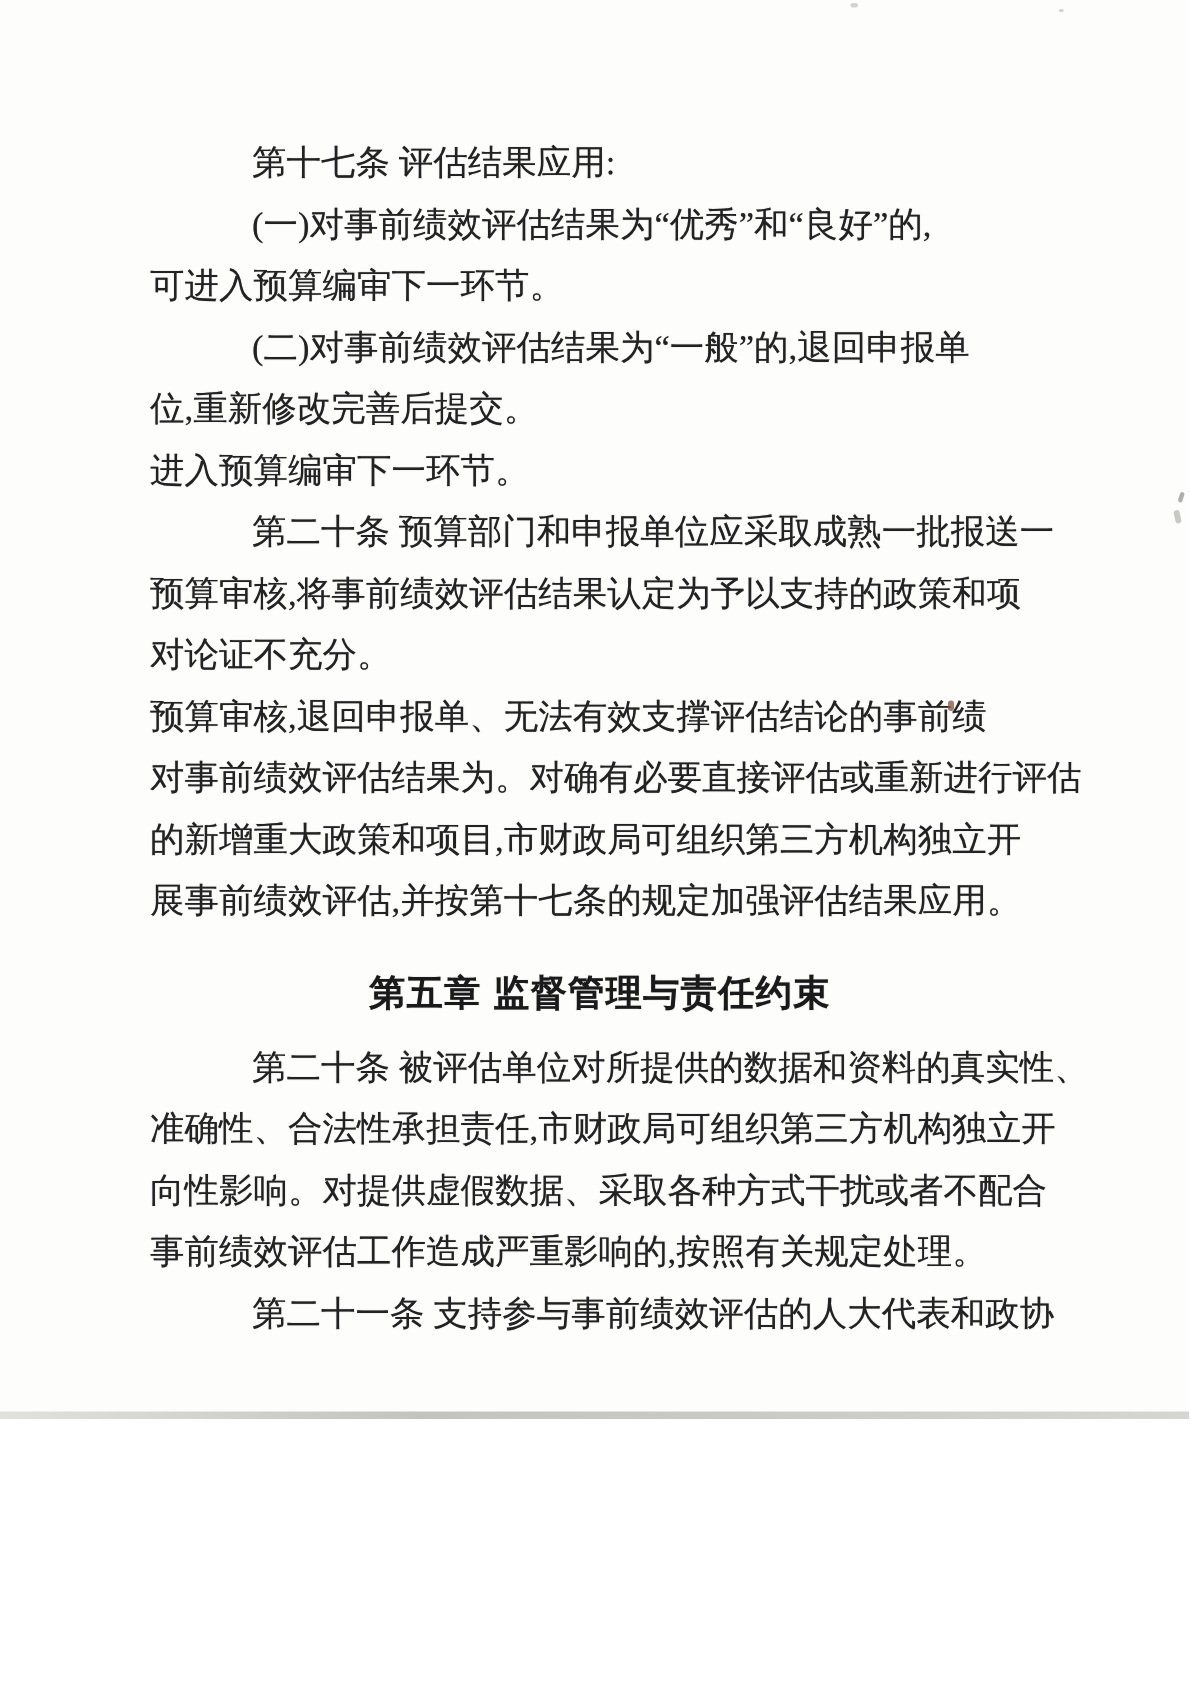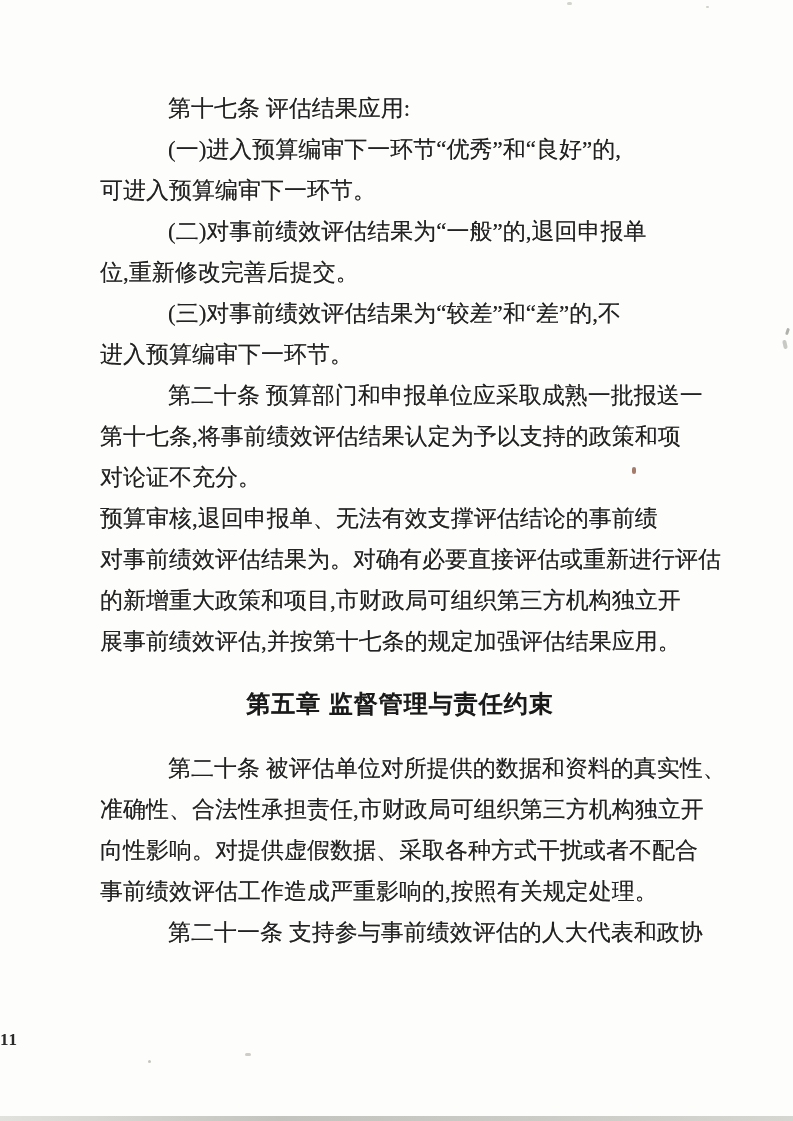--- a/index.html
+++ b/index.html
@@ -3,21 +3,21 @@
 <meta charset="utf-8">
 <style>
   html, body {
     margin: 0;
     padding: 0;
     background: #ffffff;
   }
   .page {
     position: relative;
     width: 793px;
-    height: 1121px;
+    height: 946px;
     background: #fdfdfb;
     overflow: hidden;
     font-family: "Liberation Serif", "DejaVu Serif", serif;
     color: var(--ink, #222);
   }
   .content {
     position: absolute;
     left: 100px;
     top: 88px;
     width: 600px;
@@ -33,21 +33,21 @@
   .line.indent {
     text-indent: 68px;
   }
   .line.heading {
     font-family: "Liberation Sans", "DejaVu Sans", sans-serif;
     font-weight: bold;
     font-size: 24px;
     text-align: center;
     text-indent: 0;
     color: #1a1a1a;
-    margin: 21px 0 24px 0;
+    margin: 21px 0 8px 0;
     letter-spacing: 1px;
   }
   .pagenum {
     position: absolute;
     left: 0;
     right: 0;
     top: 1030px;
     text-align: left;
     font-size: 17px;
     font-weight: bold;
@@ -75,28 +75,27 @@
     background: linear-gradient(to right, #dcdcd8, #b9b9b4 35%, #c3c3be 70%, #cfcfca);
     opacity: .85;
   }
 </style>
 </head>
 <body>
 
 <div class="page" style="background: rgb(253, 253, 251);">
   <main class="content">
       <div class="line indent">第十七条 评估结果应用:</div>
-      <div class="line indent">(一)进入预算编审下一环节“优秀”和“良好”的,</div>
+      <div class="line indent">(一)对事前绩效评估结果为“优秀”和“良好”的,</div>
       <div class="line flush">可进入预算编审下一环节。</div>
       <div class="line indent">(二)对事前绩效评估结果为“一般”的,退回申报单</div>
       <div class="line flush">位,重新修改完善后提交。</div>
-      <div class="line indent">(三)对事前绩效评估结果为“较差”和“差”的,不</div>
       <div class="line flush">进入预算编审下一环节。</div>
       <div class="line indent">第二十条 预算部门和申报单位应采取成熟一批报送一</div>
-      <div class="line flush">第十七条,将事前绩效评估结果认定为予以支持的政策和项</div>
+      <div class="line flush">预算审核,将事前绩效评估结果认定为予以支持的政策和项</div>
       <div class="line flush">对论证不充分。</div>
       <div class="line flush">预算审核,退回申报单、无法有效支撑评估结论的事前绩</div>
       <div class="line flush">对事前绩效评估结果为。对确有必要直接评估或重新进行评估</div>
       <div class="line flush">的新增重大政策和项目,市财政局可组织第三方机构独立开</div>
       <div class="line flush">展事前绩效评估,并按第十七条的规定加强评估结果应用。</div>
       <div class="line heading">第五章 监督管理与责任约束</div>
       <div class="line indent">第二十条 被评估单位对所提供的数据和资料的真实性、</div>
       <div class="line flush">准确性、合法性承担责任,市财政局可组织第三方机构独立开</div>
       <div class="line flush">向性影响。对提供虚假数据、采取各种方式干扰或者不配合</div>
       <div class="line flush">事前绩效评估工作造成严重影响的,按照有关规定处理。</div>

